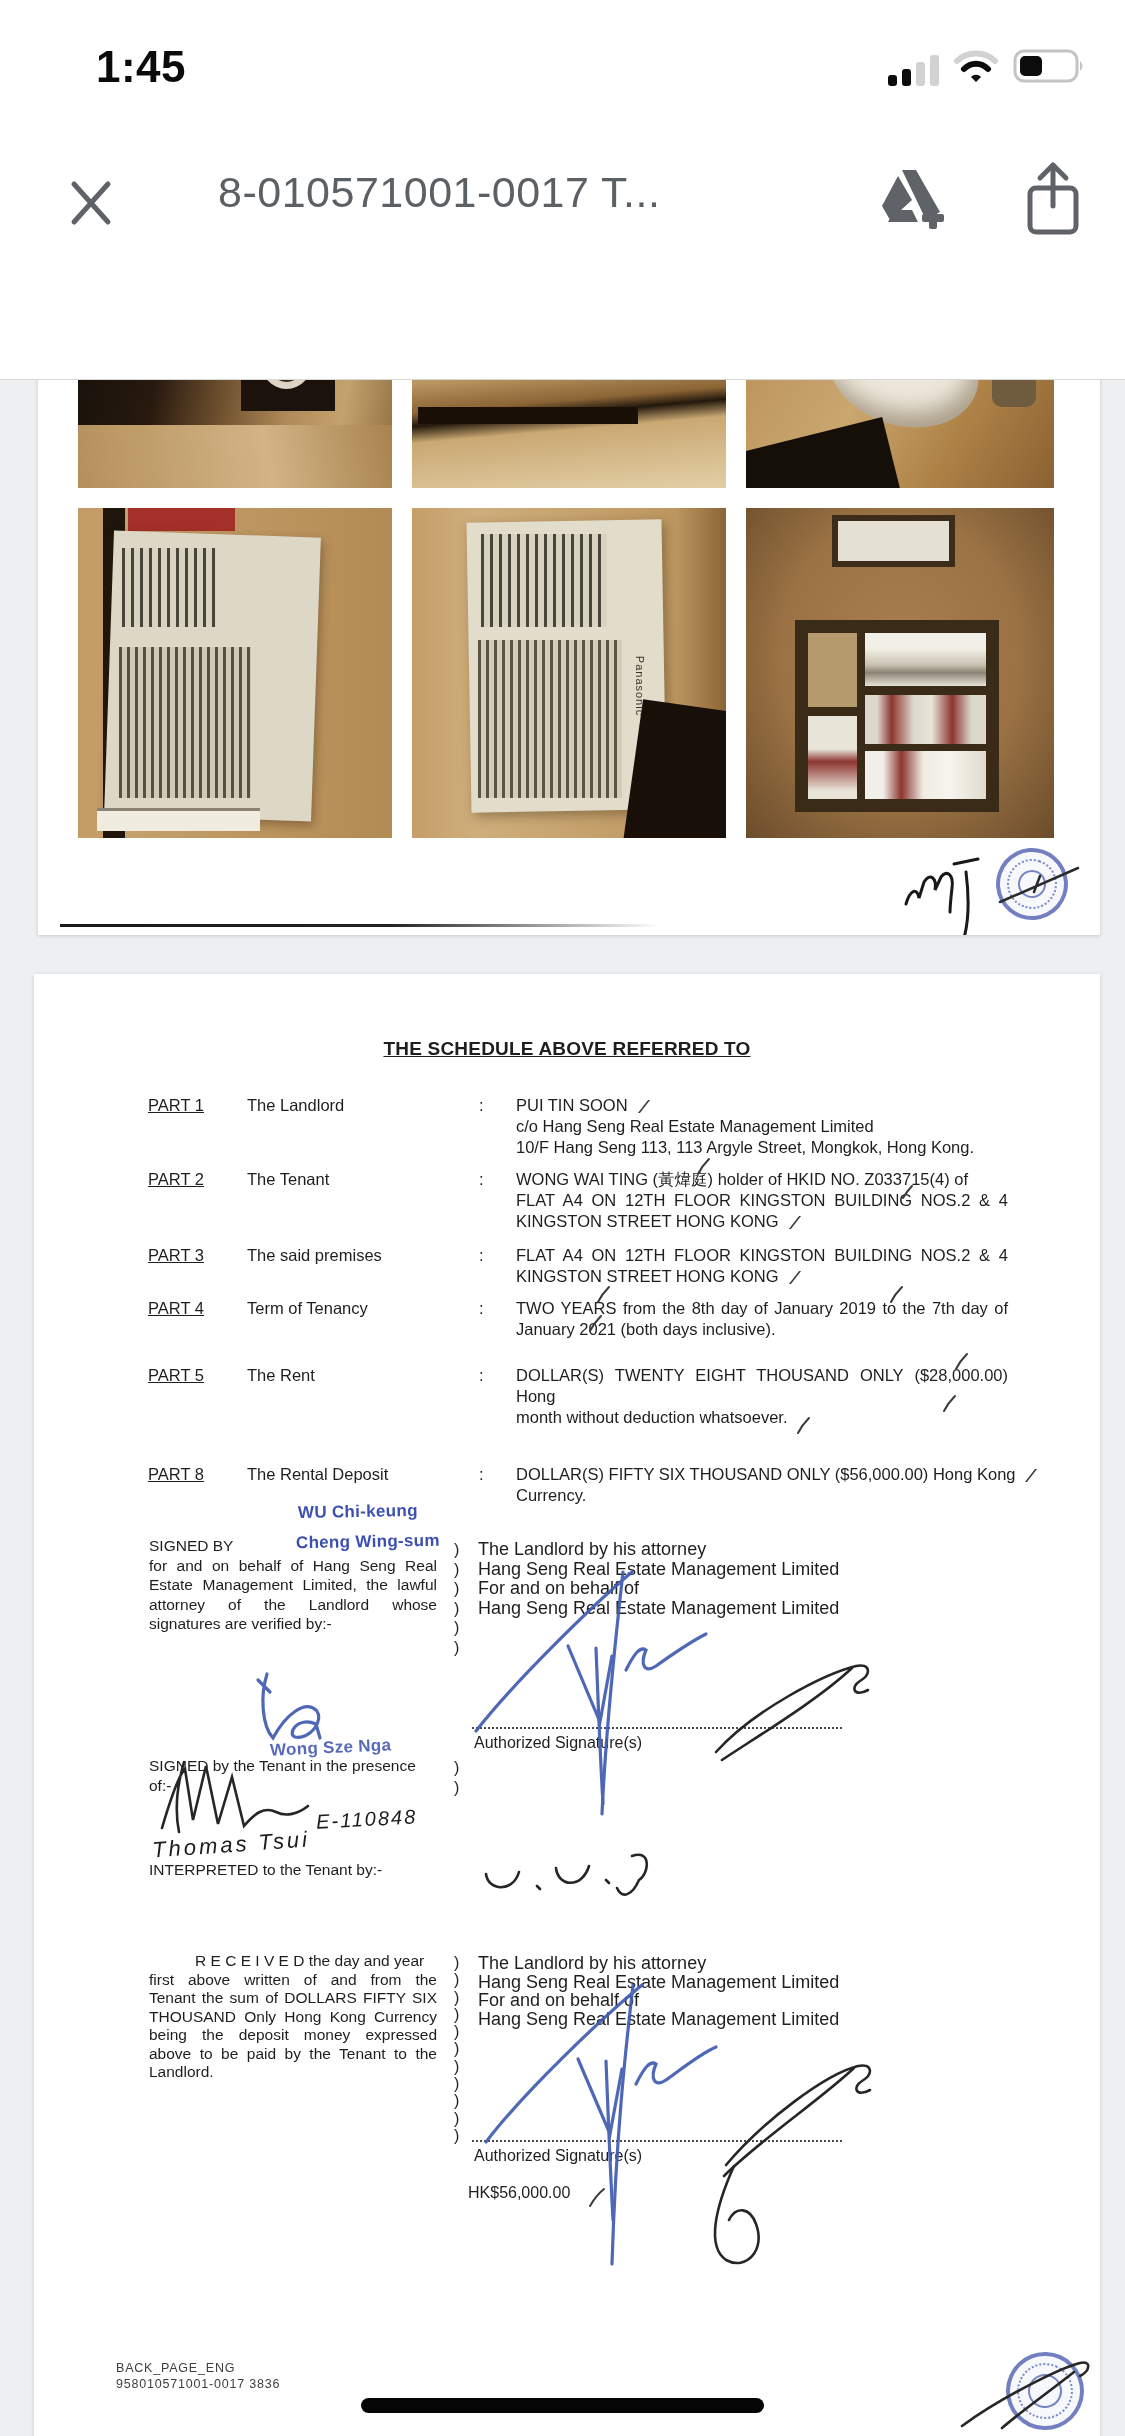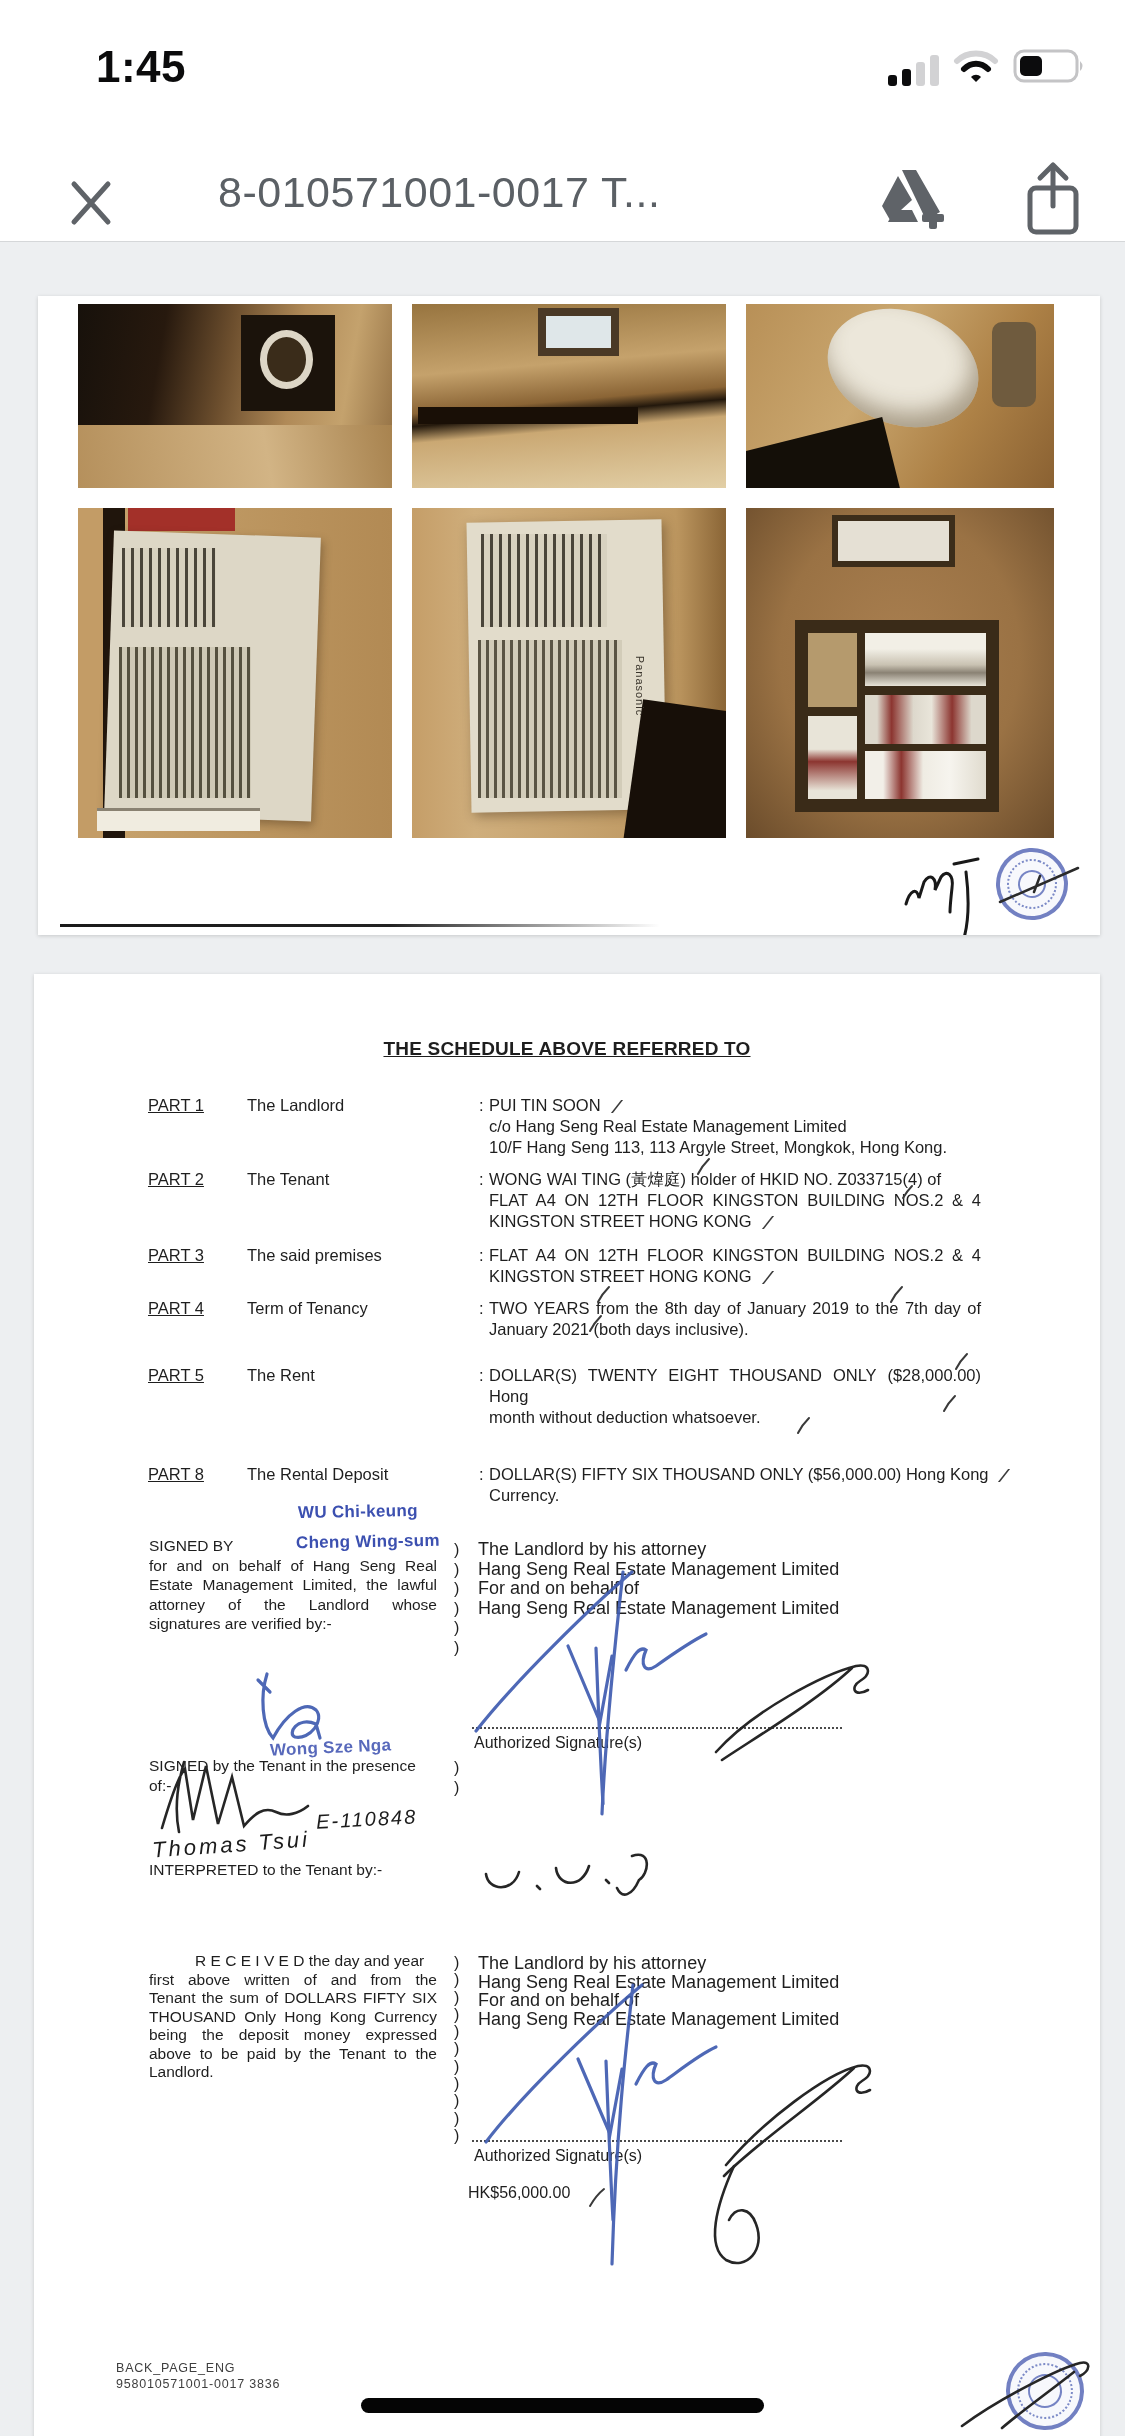--- a/index.html
+++ b/index.html
@@ -1,21 +1,21 @@
 <!DOCTYPE html>
 <html><head>
 <meta charset="utf-8">
 <style>
   html,body{margin:0;padding:0;background:#c9cbcd;}
   *{box-sizing:border-box;}
   .screen{position:relative;width:1125px;height:2436px;background:#edeff1;overflow:hidden;
           font-family:"Liberation Sans","DejaVu Sans",sans-serif;}
 
   
-  .topchrome{position:absolute;left:0;top:0;width:1125px;height:242px;background:#ffffff;
+  .topchrome{position:absolute;left:0;top:0;width:1125px;height:380px;background:#ffffff;
              border-bottom:1px solid #d5d7d9;z-index:30;}
   .time{position:absolute;left:96px;top:42px;font-size:44px;font-weight:700;color:#0b0b0c;letter-spacing:.5px;}
   .statusicons{position:absolute;right:38px;top:48px;height:40px;display:flex;align-items:flex-end;gap:14px;}
   .sigbars{display:flex;align-items:flex-end;gap:5px;height:34px;padding-bottom:2px;}
   .sigbars i{display:block;width:9px;border-radius:3px;}
   .b1{height:11px;background:#0c0c0d;}
   .b2{height:17px;background:#0c0c0d;}
   .b3{height:24px;background:#d2d2d4;}
   .b4{height:31px;background:#d2d2d4;}
   .navrow{position:absolute;left:0;top:160px;width:1125px;height:95px;}
@@ -85,21 +85,21 @@
 
   
   .doc{color:#1e1e1e;margin-top:12px;}
   .doctitle{position:absolute;left:0;top:64px;width:100%;text-align:center;font-size:19px;
             font-weight:700;letter-spacing:.2px;}
   .doctitle span{text-decoration:underline;}
   .partrow{position:absolute;left:0;width:100%;font-size:16.5px;line-height:21px;}
   .plabel{position:absolute;left:114px;top:0;font-weight:400;text-decoration:underline;}
   .pname{position:absolute;left:213px;top:0;}
   .pcolon{position:absolute;left:445px;top:0;}
-  .plines{position:absolute;left:455px;top:0;width:492px;}
+  .plines{position:absolute;left:482px;top:0;width:492px;}
   .vline{white-space:nowrap;}
   .vline.j{white-space:normal;text-align:justify;text-align-last:justify;}
   .tickspan{display:inline-block;width:10px;height:13px;margin-left:7px;
             border-right:2px solid #3c3c3c;transform:skewX(-38deg);vertical-align:-2px;}
   .bluename{position:absolute;font-size:17px;font-weight:700;color:#3c50b0;letter-spacing:.3px;}
   .colL{position:absolute;left:115px;width:288px;font-size:15.5px;line-height:19.5px;}
   .colL .vline.j{text-align:justify;text-align-last:justify;white-space:normal;}
   .parencol{position:absolute;left:420px;font-size:16px;}
   .colR{position:absolute;left:444px;width:360px;font-size:18px;line-height:19.5px;white-space:nowrap;}
   .dotline{position:absolute;left:438px;width:370px;border-top:2px dotted #4a4a4a;}

